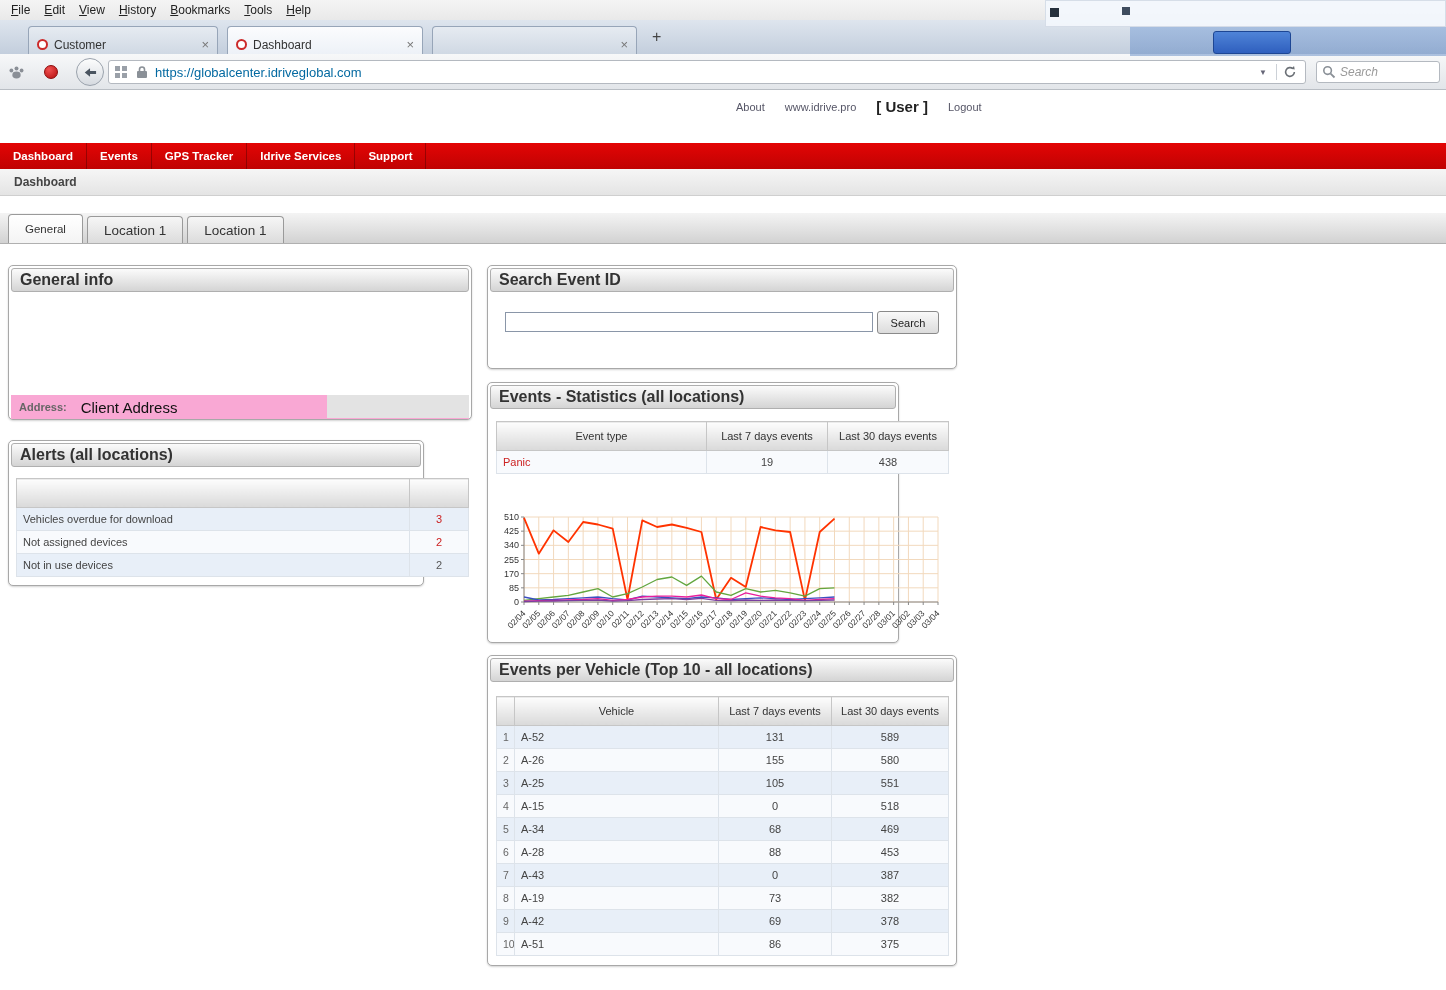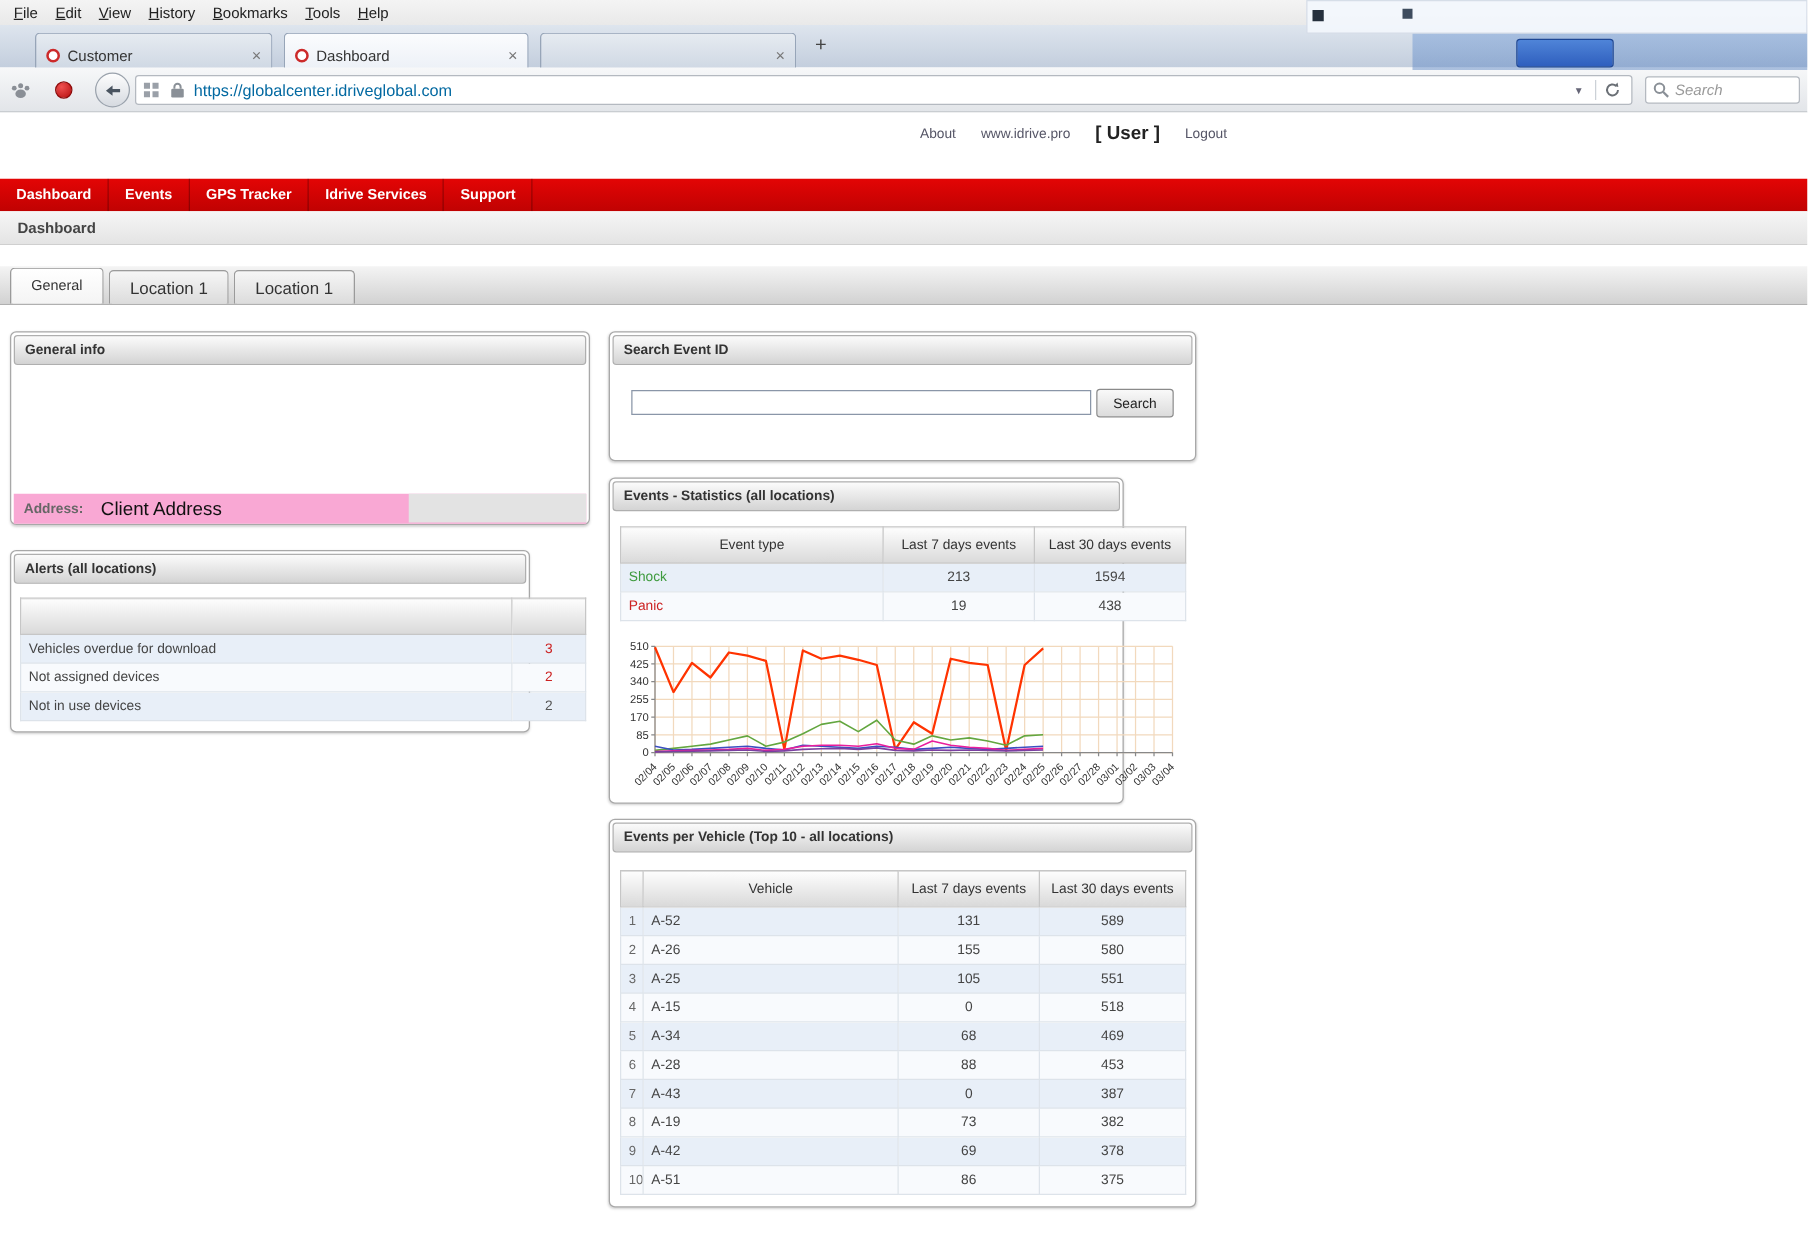--- a/index.html
+++ b/index.html
@@ -45,21 +45,21 @@
 
   .breadcrumb{position:absolute;left:0;top:169px;width:1446px;height:27px;background:linear-gradient(#f6f6f6,#e4e4e4);border-bottom:1px solid #cfcfcf;line-height:26px;font-size:12px;font-weight:bold;color:#444;padding-left:14px;}
 
   
   .pagetabs{position:absolute;left:0;top:213px;width:1446px;height:31px;background:linear-gradient(#f4f4f4,#d2d2d2);border-bottom:1px solid #b0b0b0;display:flex;align-items:flex-end;padding-left:8px;gap:4px;}
   .ptab{height:27px;border:1px solid #9a9a9a;border-bottom:none;border-radius:4px 4px 0 0;display:flex;align-items:center;padding:0 16px;background:linear-gradient(#f6f6f6,#dcdcdc);color:#333;cursor:pointer;font-size:13.5px;}
   .ptab.active{background:linear-gradient(#ffffff,#f4f4f4);font-size:11.5px;height:29px;}
 
   
   .panel{position:absolute;background:#fff;border:1px solid #a8a8a8;border-radius:5px;box-shadow:0 1px 2px rgba(0,0,0,.18);}
-  .panel-header{margin:2px;height:24px;line-height:22px;background:linear-gradient(#fbfbfb,#d4d4d4);border:1px solid #afafaf;border-radius:3px;font-size:11px;font-weight:bold;color:#333;padding:0 8px;}
+  .panel-header{margin:2px;height:24px;line-height:22px;background:linear-gradient(#fbfbfb,#d4d4d4);border:1px solid #afafaf;border-radius:3px;font-size:16px;font-weight:bold;color:#333;padding:0 8px;}
   #panel-general{left:8px;top:265px;width:464px;height:155px;}
   #panel-alerts{left:8px;top:440px;width:416px;height:146px;}
   #panel-search{left:487px;top:265px;width:470px;height:104px;}
   #panel-stats{left:487px;top:382px;width:412px;height:261px;}
   #panel-vehicles{left:487px;top:655px;width:470px;height:311px;}
 
   .address-row{position:absolute;left:2px;top:129px;width:458px;height:24px;background:#f9a8d4;display:flex;align-items:center;text-align:center;}
   .addr-label{font-size:11px;font-weight:bold;color:#666;margin-left:8px;}
   .addr-value{font-size:15px;color:#111;margin-left:14px;}
   .addr-box{position:absolute;left:316px;top:0;width:142px;height:23px;background:#e3e3e3;cursor:text;}
@@ -246,25 +246,20 @@
         <col style="width:121px">
       </colgroup>
       <thead>
         <tr>
           <th>Event type</th>
           <th>Last 7 days events</th>
           <th>Last 30 days events</th>
         </tr>
       </thead>
       <tbody>
-        <tr class="row-a">
-          <td style="color: rgb(63, 155, 63);">Shock</td>
-          <td class="num">213</td>
-          <td class="num">1594</td>
-        </tr>
         <tr class="row-b">
           <td style="color: rgb(204, 34, 34);">Panic</td>
           <td class="num">19</td>
           <td class="num">438</td>
         </tr>
       </tbody>
     </table>
   <svg class="chart" id="events-chart" viewBox="0 0 456 132">
       <line x1="30" y1="6" x2="30" y2="91" stroke="#f2d9bd" stroke-width="1"></line>
       <line x1="44.785714285714285" y1="6" x2="44.785714285714285" y2="91" stroke="#f2d9bd" stroke-width="1"></line>

